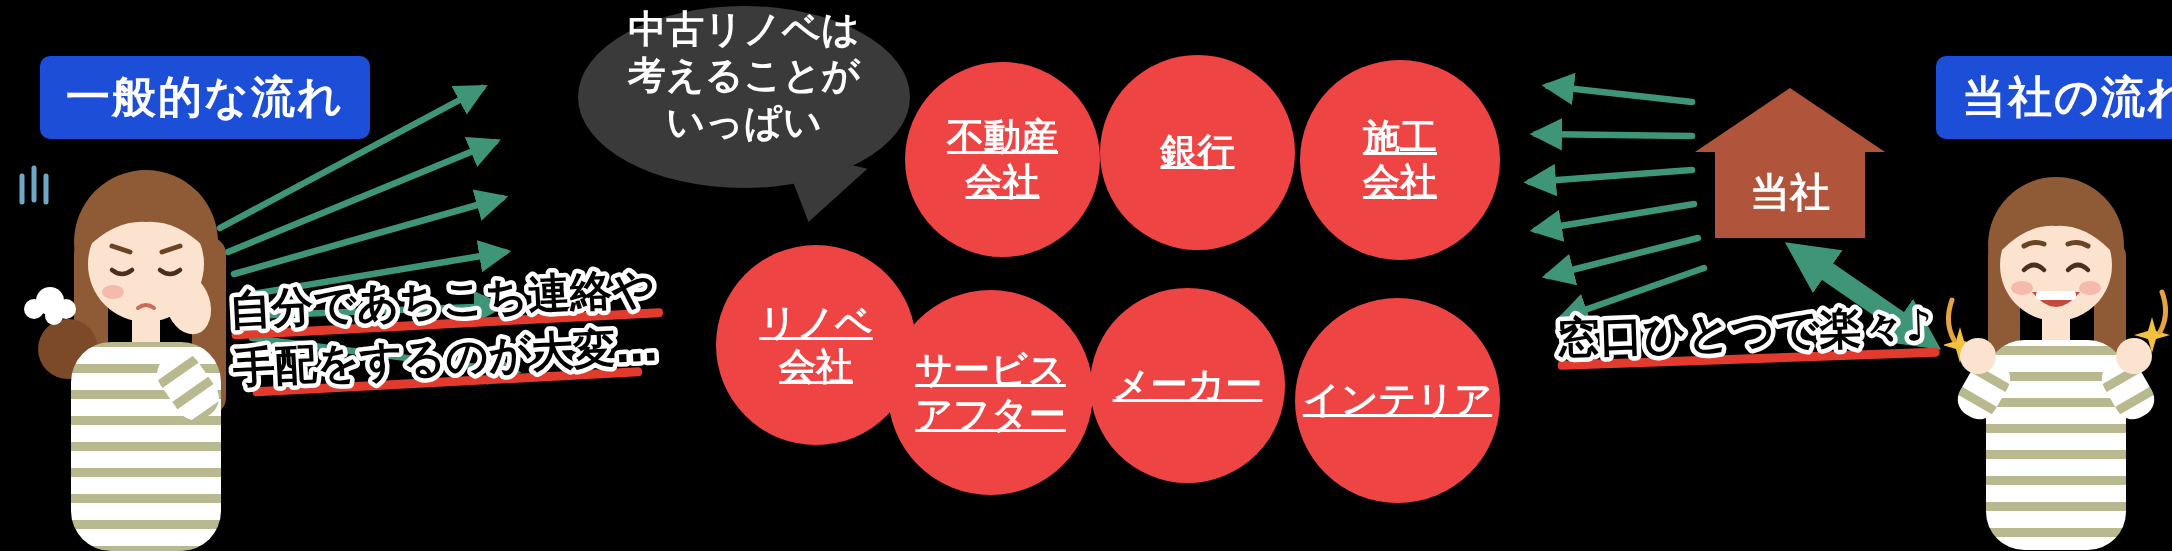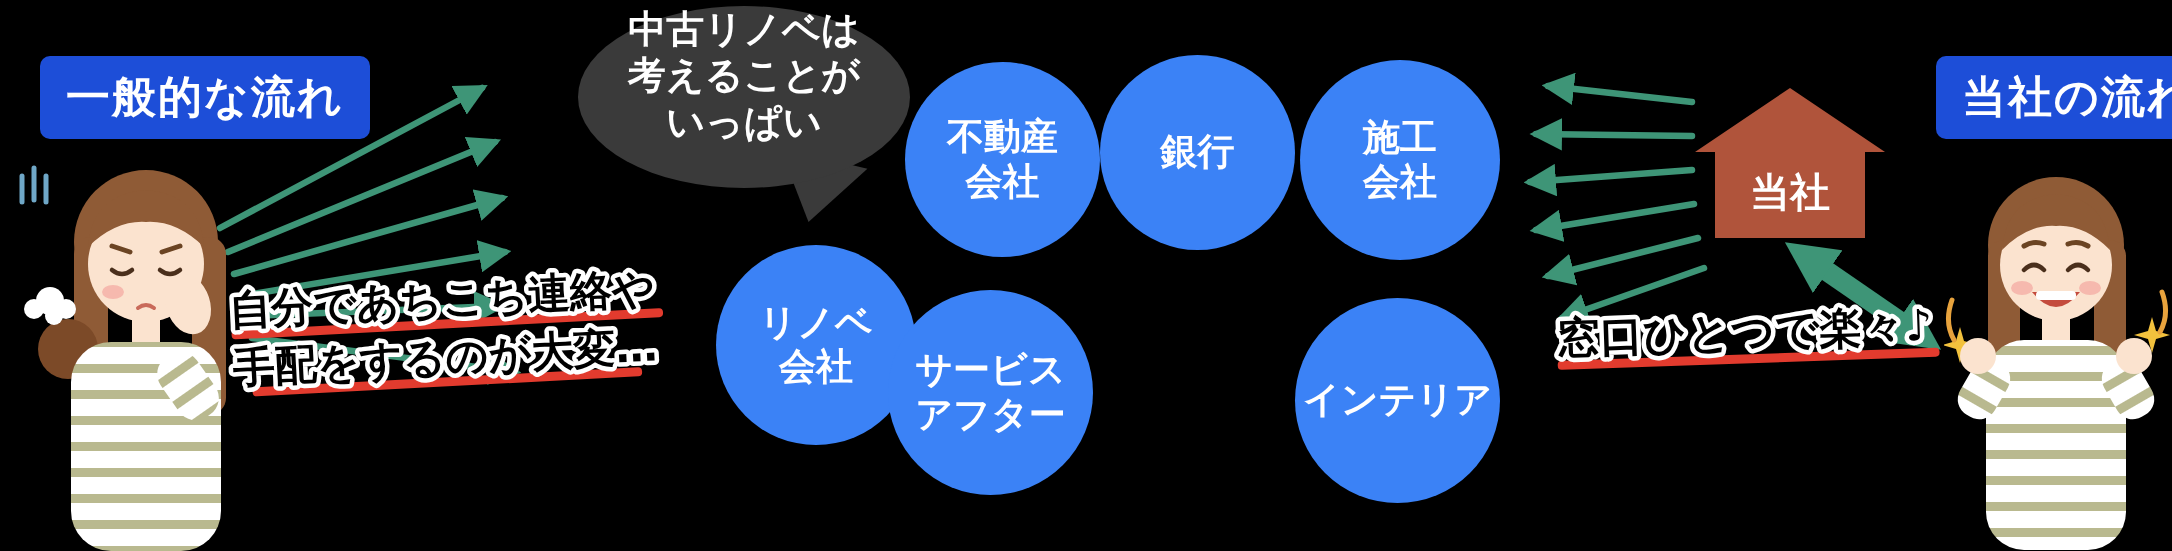--- a/index.html
+++ b/index.html
@@ -17,23 +17,23 @@
   .bubble{
     position:absolute;left:578px;top:6px;width:332px;height:182px;background:#3A3A3A;
     border-radius:50%;display:flex;flex-direction:column;align-items:center;justify-content:flex-start;
     color:#FFFFFF;font-size:38px;font-weight:700;line-height:1.22;z-index:3;text-align:center;
   }
   .bubble-tail{
     position:absolute;left:780px;top:148px;width:95px;height:74px;background:#3A3A3A;
     clip-path:polygon(0 0,92% 28%,30% 100%);z-index:2;
   }
   .circle{
-    position:absolute;border-radius:50%;background:#3b82f6;color:#FFFFFF;
+    position:absolute;border-radius:50%;background:#ef4444;color:#FFFFFF;
     display:flex;flex-direction:column;align-items:center;justify-content:center;
-    font-size:37px;font-weight:700;line-height:1.2;text-align:center;z-index:2;
+    font-size:37px;font-weight:700;line-height:1.2;text-align:center;z-index:2;text-decoration:underline;
   }
   .c1{left:905px;top:62px;width:195px;height:195px;}
   .c2{left:1100px;top:55px;width:195px;height:195px;}
   .c3{left:1300px;top:60px;width:200px;height:200px;align-items:center;}
   .c4{left:716px;top:245px;width:200px;height:200px;}
   .c5{left:888px;top:290px;width:205px;height:205px;}
   .c6{left:1090px;top:288px;width:195px;height:195px;}
   .c7{left:1295px;top:298px;width:205px;height:205px;}
   .house{position:absolute;left:1695px;top:88px;width:190px;height:150px;z-index:3;}
   .caption{position:absolute;z-index:4;}
@@ -98,20 +98,24 @@
     <span>施工</span>
     <span>会社</span>
   </div>
   <div class="circle c4">
     <span>リノベ</span>
     <span>会社</span>
   </div>
   <div class="circle c5">
     <span>サービス</span>
     <span>アフター</span>
+  </div>
+  <div class="circle c6">
+    <span>メーカー</span>
+    <span></span>
   </div>
   <div class="circle c7">
     <span>インテリア</span>
     <span></span>
   </div>
 
   <div class="house">
     <svg viewBox="0 0 190 150" width="190" height="150">
       <polygon points="95,0 190,64 170,64 170,150 20,150 20,64 0,64" fill="#B0543B"></polygon>
       <text x="95" y="118" text-anchor="middle" font-size="40" font-weight="bold" fill="#FFFFFF">当社</text>

